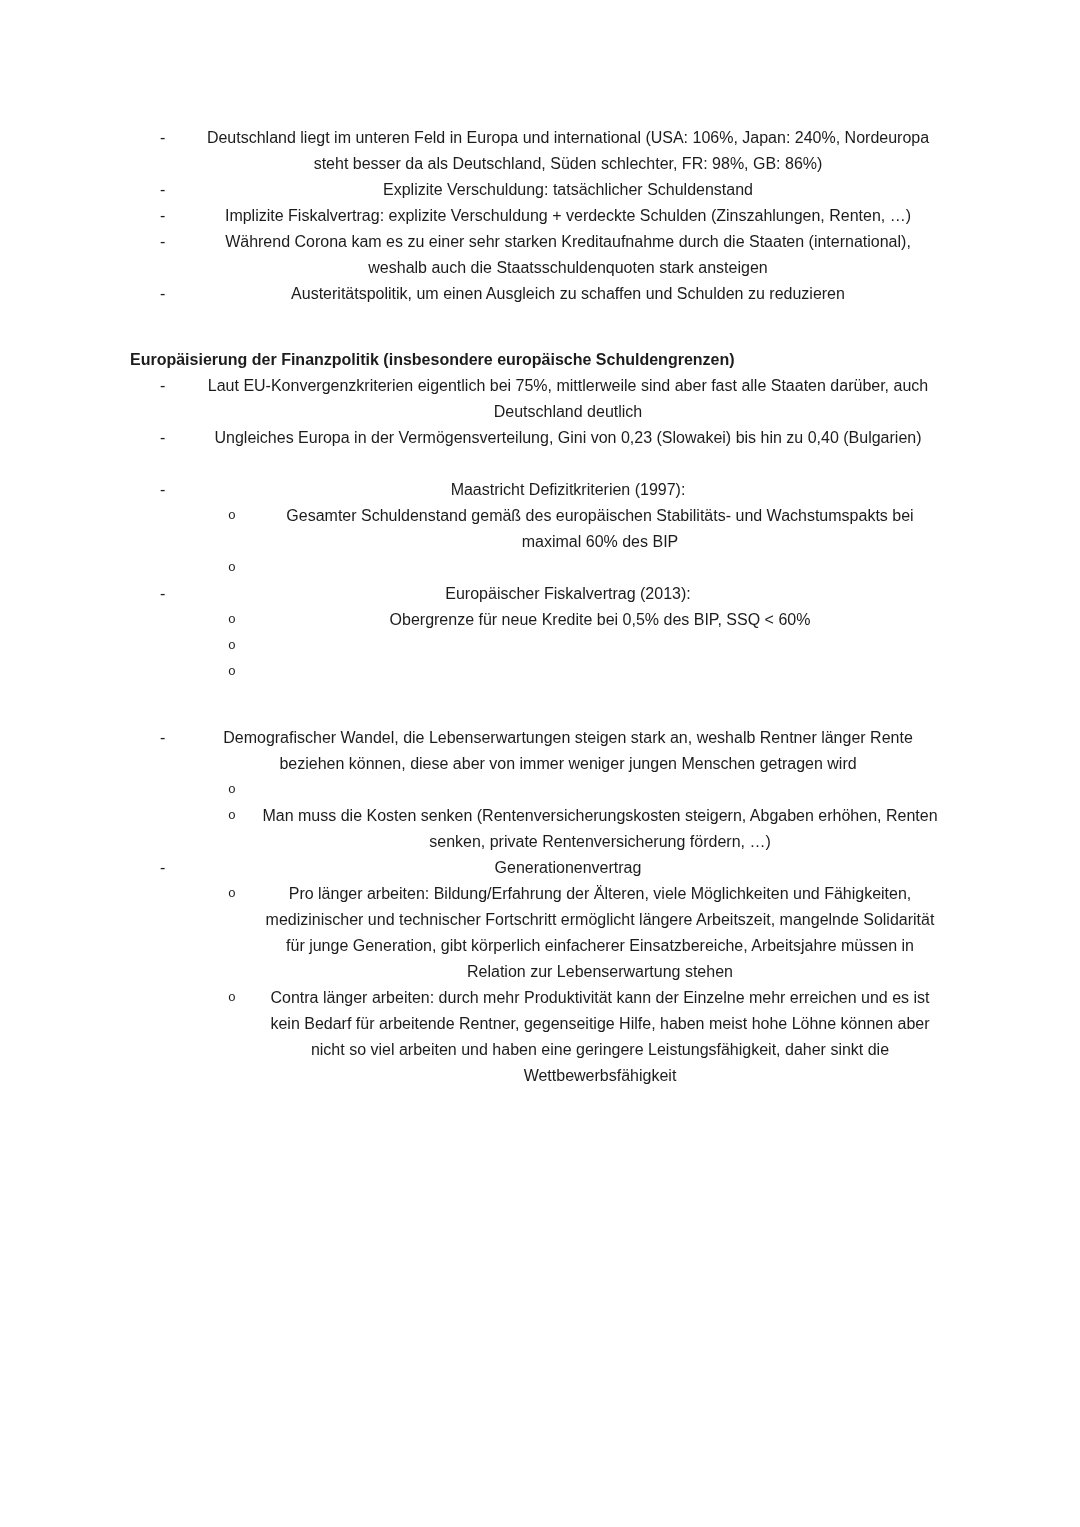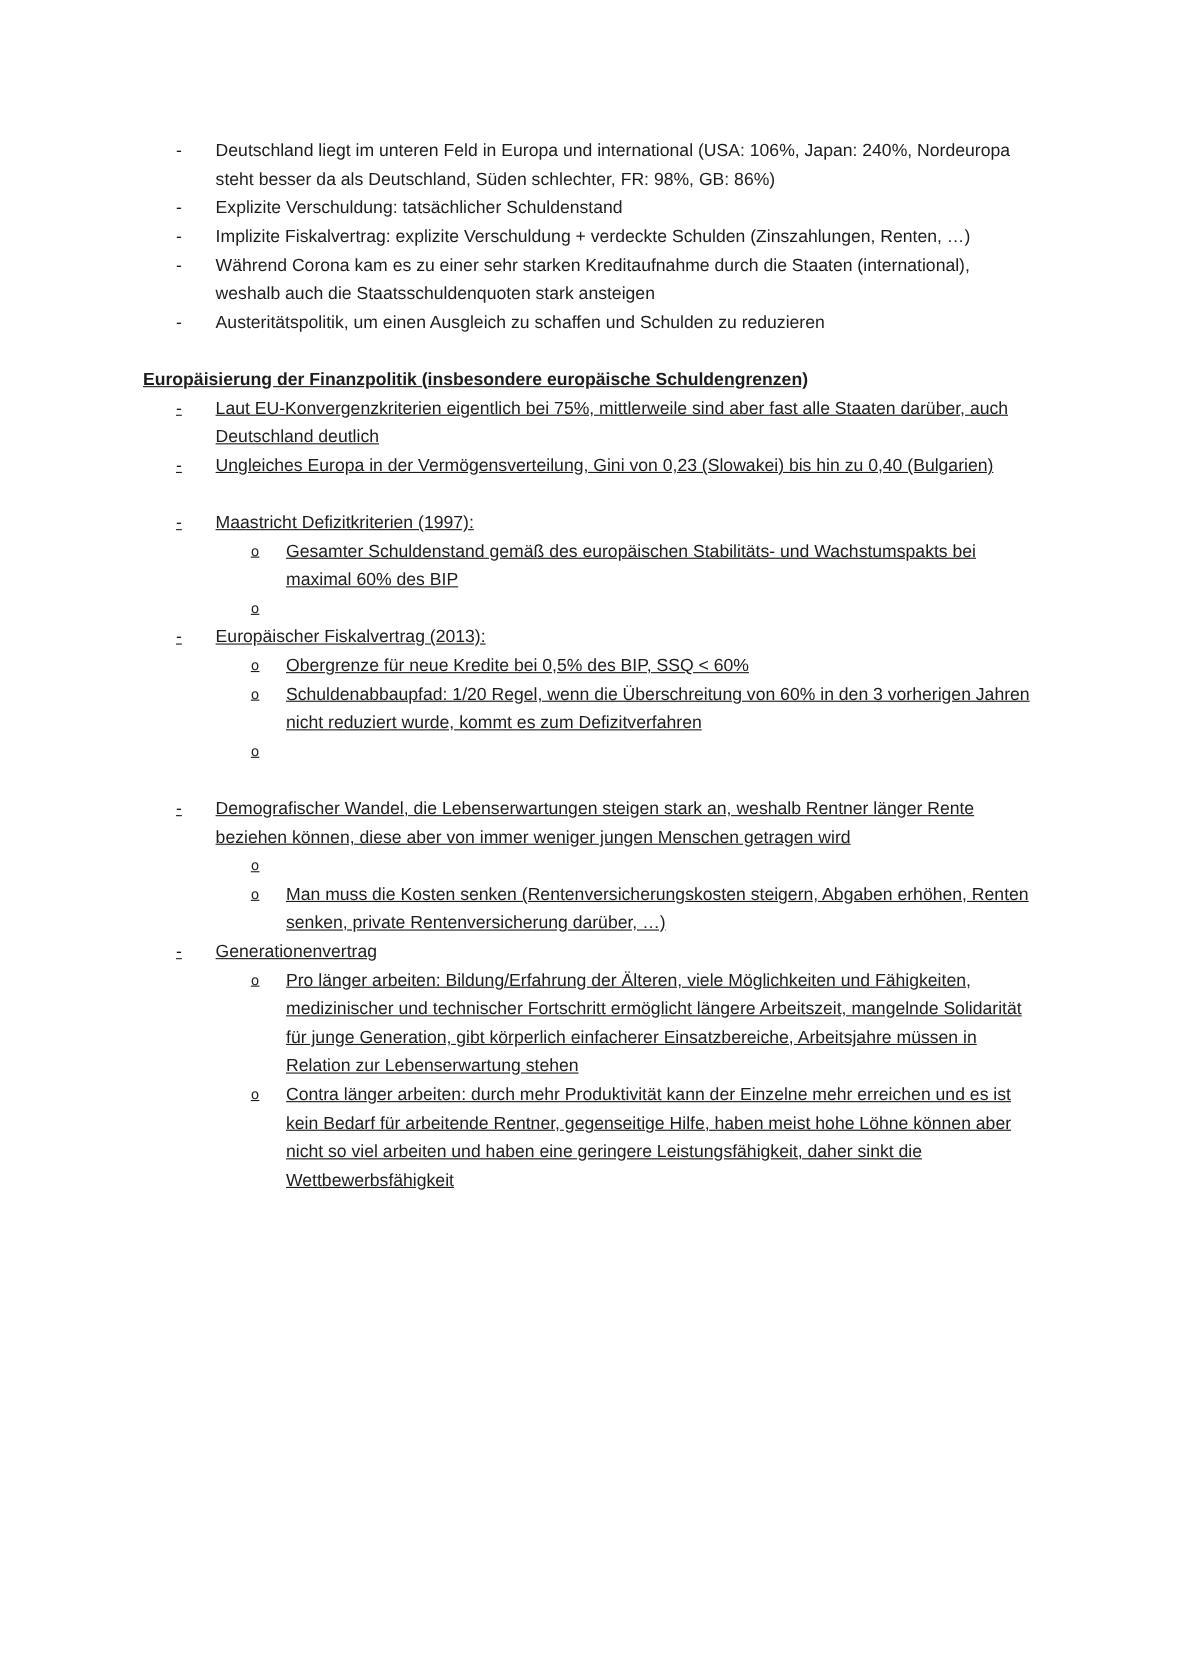--- a/index.html
+++ b/index.html
@@ -16,41 +16,41 @@
   .page {
     width: 1080px;
     height: 1527px;
     box-sizing: border-box;
     padding: 125px 140px 40px 130px;
     font-size: 16px;
     line-height: 26px;
     overflow: hidden;
   }
   .list, .section { display: block; }
-  .section { margin-top: 26px; text-decoration: underline; }
+  .section { margin-top: 40px; }
   .heading {
     font-weight: 700;
     font-size: 16px;
     line-height: 26px;
   }
   .item {
     display: flex;
     align-items: flex-start;
   }
   .item.l1 { padding-left: 30px; }
   .item.l1 .marker { flex: 0 0 36px; }
   .item.l2 { padding-left: 98px; }
   .item.l2 .marker {
     flex: 0 0 32px;
     font-family: "Liberation Mono", monospace;
     font-size: 13px;
   }
   .gap-before { margin-top: 26px; }
   .marker { color: #1c1c1c; }
-  .text { flex: 1 1 auto; }
+  .text { flex: 1 1 auto; text-align: center; }
 </style>
 </head>
 <body>
 
 <div class="page">
 
   <div class="list">
     <div class="item l1">
       <span class="marker">-</span>
       <span class="text">Deutschland liegt im unteren Feld in Europa und international (USA: 106%, Japan: 240%, Nordeuropa steht besser da als Deutschland, Süden schlechter, FR: 98%, GB: 86%)</span>
@@ -98,39 +98,38 @@
     <div class="item l1">
       <span class="marker">-</span>
       <span class="text">Europäischer Fiskalvertrag (2013):</span>
     </div>
     <div class="item l2">
       <span class="marker">o</span>
       <span class="text">Obergrenze für neue Kredite bei 0,5% des BIP, SSQ &lt; 60%</span>
     </div>
     <div class="item l2">
       <span class="marker">o</span>
-      <span class="text">Schuldenabbaupfad: 1/20 Regel, wenn die Überschreitung von 60% in den 3 vorherigen Jahren nicht reduziert wurde, kommt es zum Defizitverfahren</span>
     </div>
     <div class="item l2">
       <span class="marker">o</span>
     </div>
   </div>
 
   <div class="section">
 
     <div class="item l1">
       <span class="marker">-</span>
       <span class="text">Demografischer Wandel, die Lebenserwartungen steigen stark an, weshalb Rentner länger Rente beziehen können, diese aber von immer weniger jungen Menschen getragen wird</span>
     </div>
     <div class="item l2">
       <span class="marker">o</span>
     </div>
     <div class="item l2">
       <span class="marker">o</span>
-      <span class="text">Man muss die Kosten senken (Rentenversicherungskosten steigern, Abgaben erhöhen, Renten senken, private Rentenversicherung darüber, …)</span>
+      <span class="text">Man muss die Kosten senken (Rentenversicherungskosten steigern, Abgaben erhöhen, Renten senken, private Rentenversicherung fördern, …)</span>
     </div>
     <div class="item l1">
       <span class="marker">-</span>
       <span class="text">Generationenvertrag</span>
     </div>
     <div class="item l2">
       <span class="marker">o</span>
       <span class="text">Pro länger arbeiten: Bildung/Erfahrung der Älteren, viele Möglichkeiten und Fähigkeiten, medizinischer und technischer Fortschritt ermöglicht längere Arbeitszeit, mangelnde Solidarität für junge Generation, gibt körperlich einfacherer Einsatzbereiche, Arbeitsjahre müssen in Relation zur Lebenserwartung stehen</span>
     </div>
     <div class="item l2">

